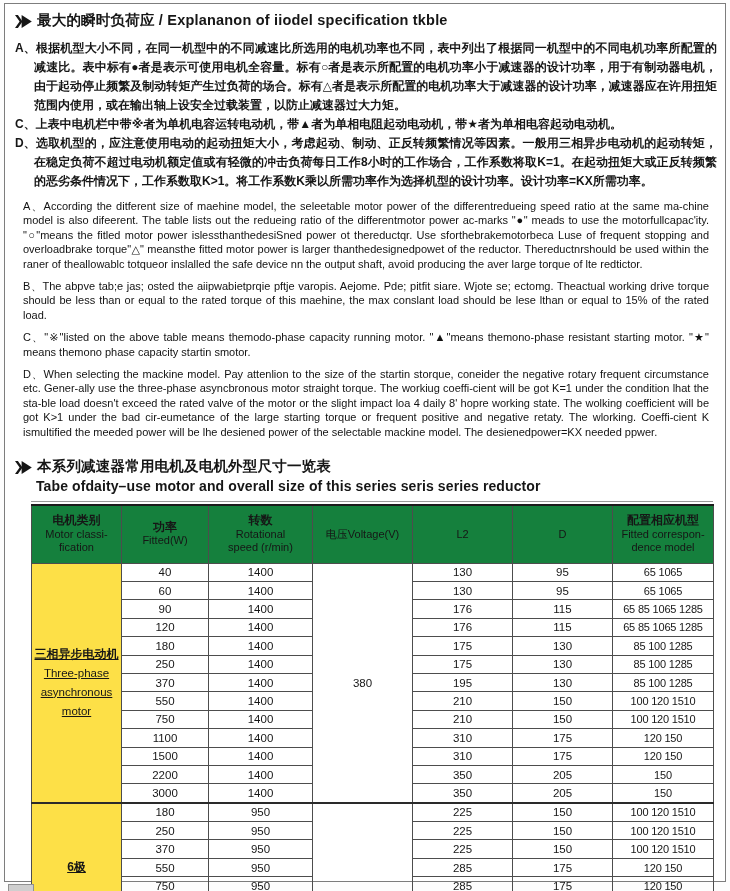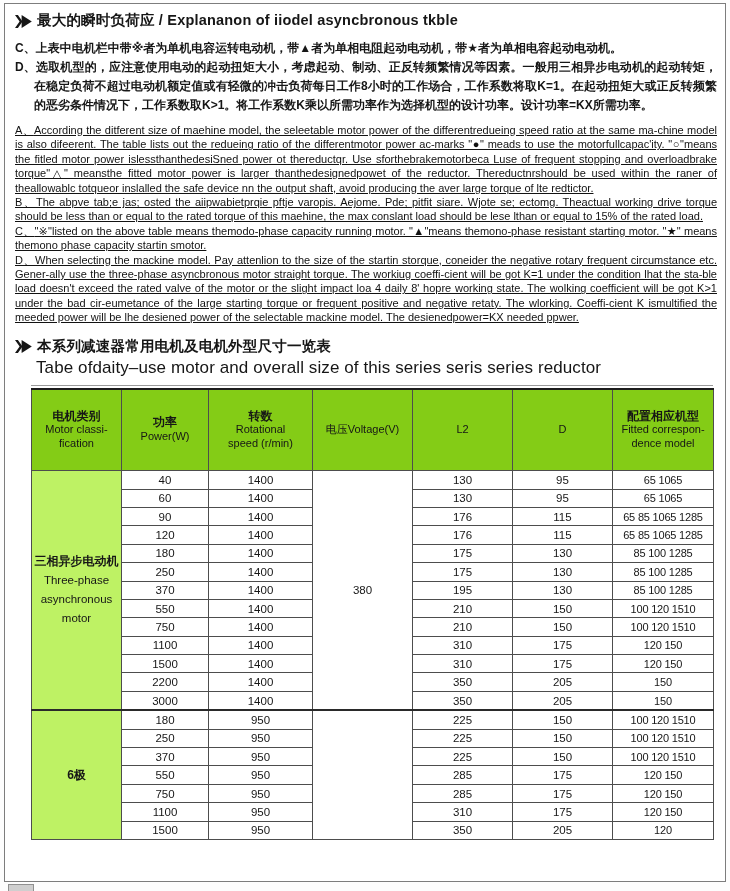--- a/index.html
+++ b/index.html
@@ -7,57 +7,58 @@
     width:730px;height:891px;position:relative;background:#fdfdfd;
     font-family:"Liberation Sans","DejaVu Sans",sans-serif;color:#161616;
   }
   .page-frame{position:absolute;left:4px;top:3px;width:720px;height:877px;border:1px solid #7d7d7d;background:#fff;}
   .content{position:absolute;left:15px;top:11px;width:702px;}
   .sec-head{display:flex;align-items:center;gap:5px;font-size:14.5px;font-weight:bold;letter-spacing:.2px;}
   .sec-head .ico{flex:0 0 auto;display:inline-flex;margin-top:1px;}
   .zh-notes{margin-top:9px;font-size:12px;line-height:19px;font-weight:bold;text-align:justify;}
   .zh-note{padding-left:19px;text-indent:-19px;}
   .en-notes{margin-top:8px;font-size:11px;line-height:14.4px;font-weight:normal;text-align:justify;color:#121212;}
-  .en-note{margin:0;text-decoration:underline;}
-  .sec2{margin-top:12px;}
-  .sec2-en{font-size:17px;font-weight:normal;margin:2px 0 0 21px;letter-spacing:.1px;}
+  .en-note{margin:8px;}
+  .sec2{margin-top:18px;}
+  .sec2-en{font-size:14px;font-weight:bold;margin:2px 0 0 21px;letter-spacing:.1px;}
   .tbl-wrap{margin:7px 0 0 16px;width:682px;}
   .rule-thin{border-top:1px solid #9a9a9a;margin-bottom:2px;}
   table{border-collapse:collapse;table-layout:fixed;width:682px;border-top:2px solid #1c1c1c;border-bottom:1px solid #1c1c1c;}
   th,td{border:1px solid #4d4d4d;text-align:center;vertical-align:middle;overflow:hidden;}
-  th{background:#84cc16;font-weight:normal;font-size:11px;line-height:13.5px;padding:20px 1px;height:37px;}
+  th{background:#15803d;font-weight:normal;font-size:11px;line-height:13.5px;padding:8px 1px;height:37px;}
   th .zh{font-size:12px;font-weight:bold;}
   td.data{height:17.4px;font-size:11.5px;line-height:14px;padding:0 2px;}
   td.model{font-size:11px;letter-spacing:-0.2px;}
-  td.classcell{background:#bef264;font-size:11.5px;line-height:19px;padding:2px;}
+  td.classcell{background:#fde047;font-size:11.5px;line-height:19px;padding:2px;text-decoration:underline;}
   td.classcell .zh{font-weight:bold;font-size:12px;}
   td.voltcell{font-size:11.5px;}
   tr.sec-start td{border-top:2px solid #2a2a2a;}
   .footer-mark{position:absolute;left:8px;top:884px;width:24px;height:11px;background:#cfcfcf;border:1px solid #909090;}
 </style>
 </head>
 <body>
 
 <div class="page-frame"></div>
 
 <div class="content">
 
   <div class="sec-head">
     <span class="ico">
       <svg width="17" height="13" viewBox="0 0 17 13">
           <path fill="#161616" d="M0 0 L4.6 6.5 L0 13 L2.9 13 L7.5 6.5 L2.9 0 Z"></path>
           <path fill="#161616" d="M6.6 0 L16.8 6.5 L6.6 13 Z"></path>
         </svg>
     </span>
     <span>
-      <span>最大的瞬时负荷应</span><span> / </span><span>Explananon of iiodel asyncbronous tkble</span>
+      <span>最大的瞬时负荷应</span><span> / </span><span>Explananon of iiodel specification tkble</span>
     </span>
   </div>
 
   <div class="zh-notes">
+    <div class="zh-note"><span>A、</span><span>根据机型大小不同，在同一机型中的不同减速比所选用的电机功率也不同，表中列出了根据同一机型中的不同电机功率所配置的减速比。表中标有●者是表示可使用电机全容量。标有○者是表示所配置的电机功率小于减速器的设计功率，用于有制动器电机，由于起动停止频繁及制动转矩产生过负荷的场合。标有△者是表示所配置的电机功率大于减速器的设计功率，减速器应在许用扭矩范围内使用，或在输出轴上设安全过载装置，以防止减速器过大力矩。</span></div>
     <div class="zh-note"><span>C、</span><span>上表中电机栏中带※者为单机电容运转电动机，带▲者为单相电阻起动电动机，带★者为单相电容起动电动机。</span></div>
     <div class="zh-note"><span>D、</span><span>选取机型的，应注意使用电动的起动扭矩大小，考虑起动、制动、正反转频繁情况等因素。一般用三相异步电动机的起动转矩，在稳定负荷不超过电动机额定值或有轻微的冲击负荷每日工作8小时的工作场合，工作系数将取K=1。在起动扭矩大或正反转频繁的恶劣条件情况下，工作系数取K&gt;1。将工作系数K乘以所需功率作为选择机型的设计功率。设计功率=KX所需功率。</span></div>
   </div>
 
   <div class="en-notes">
     <p class="en-note"><span>A、</span><span>According the ditferent size of maehine model, the seleetable motor power of the differentredueing speed ratio at the same ma-chine model is also difeerent. The table lists out the redueing ratio of the differentmotor power ac-marks "●" meads to use the motorfullcapac'ity. "○"means the fitled motor power islessthanthedesiSned power ot thereductqr. Use sforthebrakemotorbeca Luse of frequent stopping and overloadbrake torque"△" meansthe fitted motor power is larger thanthedesignedpowet of the reductor. Thereductnrshould be used within the raner of theallowablc totqueor inslalled the safe device nn the output shaft, avoid producing the aver large torque of lte redtictor.</span></p>
     <p class="en-note"><span>B、</span><span>The abpve tab;e jas; osted the aiipwabietprqie pftje varopis. Aejome. Pde; pitfit siare. Wjote se; ectomg. Theactual working drive torque should be less than or equal to the rated torque of this maehine, the max conslant load should be lese lthan or equal to 15% of the rated load.</span></p>
     <p class="en-note"><span>C、</span><span>"※"listed on the above table means themodo-phase capacity running motor. "▲"means themono-phase resistant starting motor. "★" means themono phase capacity startin smotor.</span></p>
     <p class="en-note"><span>D、</span><span>When selecting the mackine model. Pay attenlion to the size of the startin storque, coneider the negative rotary frequent circumstance etc. Gener-ally use the three-phase asyncbronous motor straight torque. The workiug coeffi-cient will be got K=1 under the condition lhat the sta-ble load doesn't exceed the rated valve of the motor or the slight impact loa 4 daily 8' hopre working state. The wolking coefficient will be got K&gt;1 under the bad cir-eumetance of the large starting torque or frequent positive and negative retaty. The wlorking. Coeffi-cient K ismultified the meeded power will be lhe desiened power of the selectable mackine model. The desienedpower=KX needed ppwer.</span></p>
   </div>
@@ -83,21 +84,21 @@
           <col style="width:87px">
           <col style="width:104px">
           <col style="width:100px">
           <col style="width:100px">
           <col style="width:100px">
           <col style="width:101px">
       </colgroup>
       <thead>
         <tr>
           <th><span class="zh">电机类别</span><br><span>Motor classi-fication</span></th>
-          <th><span class="zh">功率</span><br><span>Power(W)</span></th>
+          <th><span class="zh">功率</span><br><span>Fitted(W)</span></th>
           <th><span class="zh">转数</span><br><span>Rotational</span><br><span>speed (r/min)</span></th>
           <th><span>电压Voltage(V)</span></th>
           <th><span>L2</span></th>
           <th><span>D</span></th>
           <th><span class="zh">配置相应机型</span><br><span>Fitted correspon-</span><br><span>dence model</span></th>
         </tr>
       </thead>
       <tbody id="tbody">
           <tr>
             <td class="classcell" rowspan="13">

